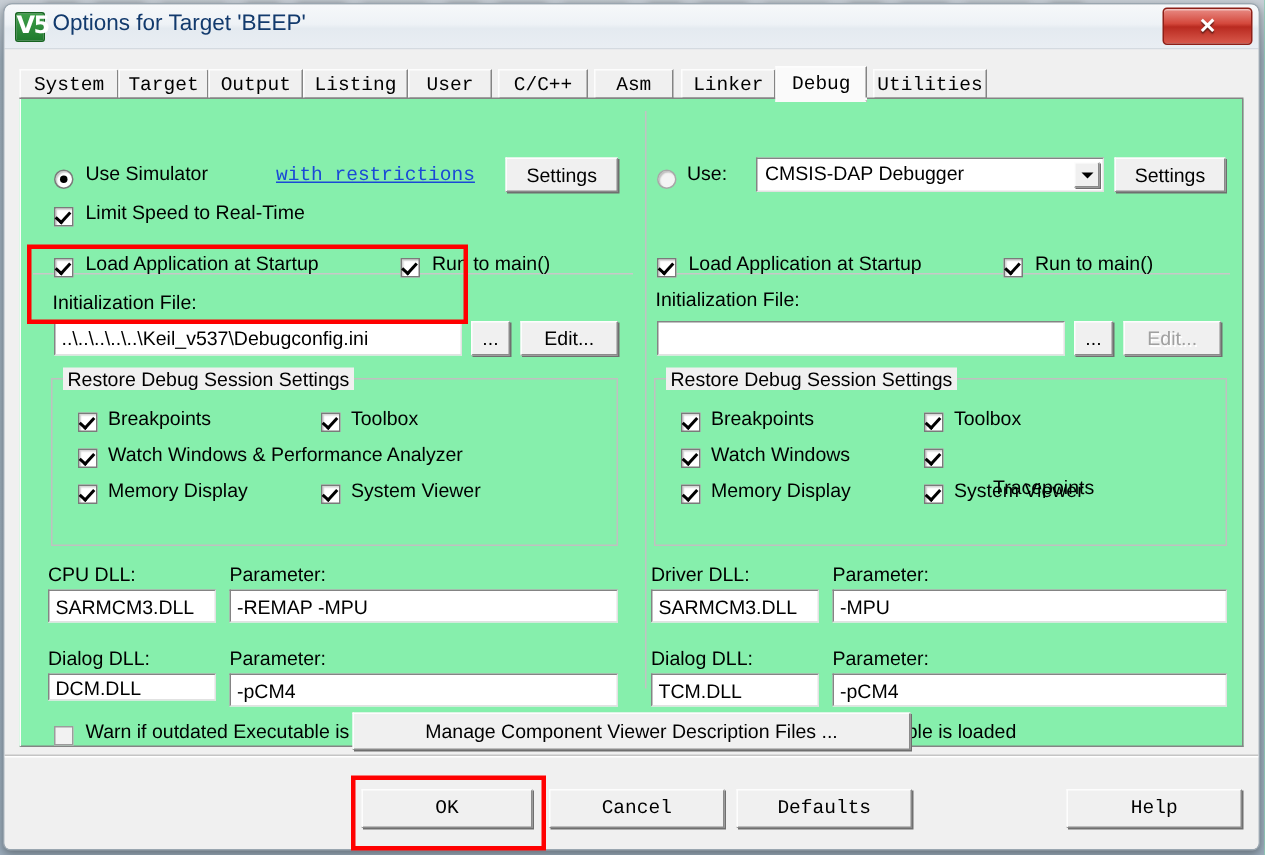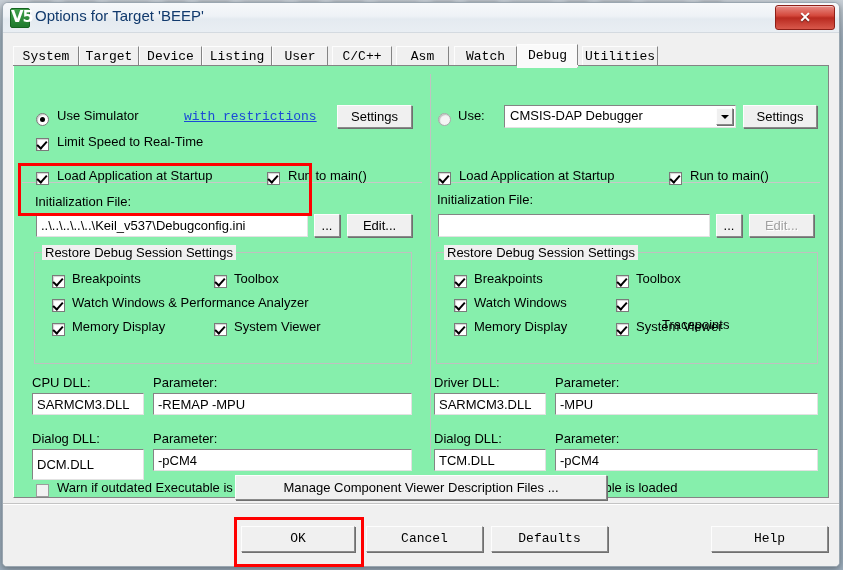--- a/index.html
+++ b/index.html
@@ -243,26 +243,26 @@
     <div id="close-btn">
       <span class="x">✕</span>
     </div>
   </div>
 
   <div id="content">
 
     <div id="tabstrip">
       <div class="tab" style="left:0px;width:66px;">System</div>
       <div class="tab" style="left:66px;width:60px;">Target</div>
-      <div class="tab" style="left:126px;width:63px;">Device</div>
+      <div class="tab" style="left:126px;width:63px;">Output</div>
       <div class="tab" style="left:189px;width:70px;">Listing</div>
       <div class="tab" style="left:259px;width:56px;">User</div>
       <div class="tab" style="left:319px;width:60px;">C/C++</div>
       <div class="tab" style="left:383px;width:53px;">Asm</div>
-      <div class="tab" style="left:441px;width:63px;">Watch</div>
+      <div class="tab" style="left:441px;width:63px;">Linker</div>
       <div class="tab sel" style="left:504px;width:61px;">Debug</div>
       <div class="tab" style="left:569px;width:76px;">Utilities</div>
     </div>
     <div id="tab-underline"></div>
     <div id="tab-underline-hi"></div>
     <div id="tab-cover" style="left:515px;width:60px;"></div>
 
     <div id="panelbody">
 
       <div class="col-divider"></div>
@@ -303,21 +303,21 @@
       <div class="cbx on" style="left:200px;top:257px;"></div>
       <div class="lbl" style="left:220px;top:253px;">System Viewer</div>
 
       <div class="lbl" style="left:18px;top:309px;">CPU DLL:</div>
       <div class="lbl" style="left:139px;top:309px;">Parameter:</div>
       <input class="tbox" style="left: 18px; top: 327px; width: 112px; height: 22px;" value="SARMCM3.DLL">
       <input class="tbox" style="left: 139px; top: 327px; width: 259px; height: 22px;" value="-REMAP -MPU">
 
       <div class="lbl" style="left:18px;top:365px;">Dialog DLL:</div>
       <div class="lbl" style="left:139px;top:365px;">Parameter:</div>
-      <input class="tbox" style="left: 18px; top: 383px; width: 112px; height: 31px;" value="DCM.DLL">
+      <input class="tbox" style="left: 18px; top: 383px; width: 112px; height: 18px;" value="DCM.DLL">
       <input class="tbox" style="left: 139px; top: 383px; width: 259px; height: 22px;" value="-pCM4">
 
       <div class="cbx empty" style="left:22px;top:418px;"></div>
       <div class="lbl" style="left:43px;top:414px;">Warn if outdated Executable is loaded</div>
 
       <div class="radio off" style="left:424px;top:47px;"></div>
       <div class="lbl" style="left:444px;top:42px;">Use:</div>
       <div class="combo" style="left:490px;top:39px;width:232px;height:23px;">
         <span class="cv">CMSIS-DAP Debugger</span>
         <span class="arrowbox"></span>

